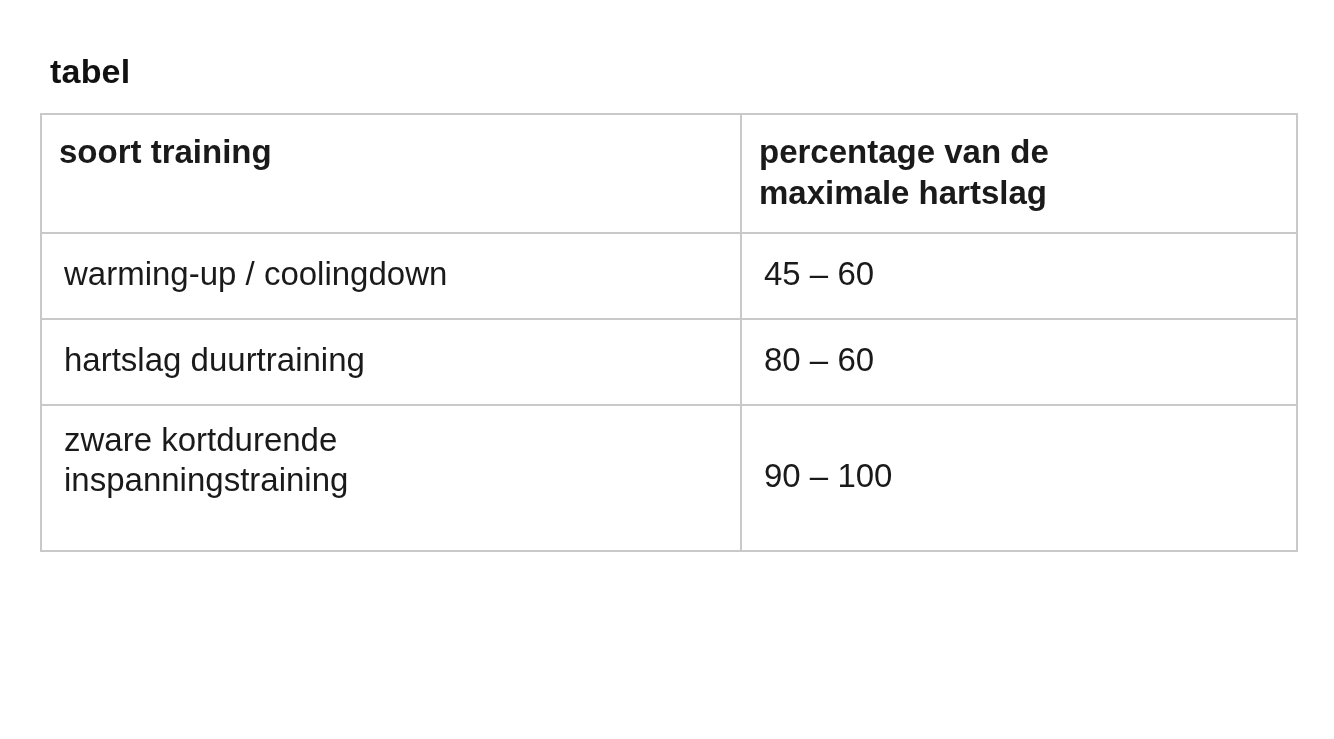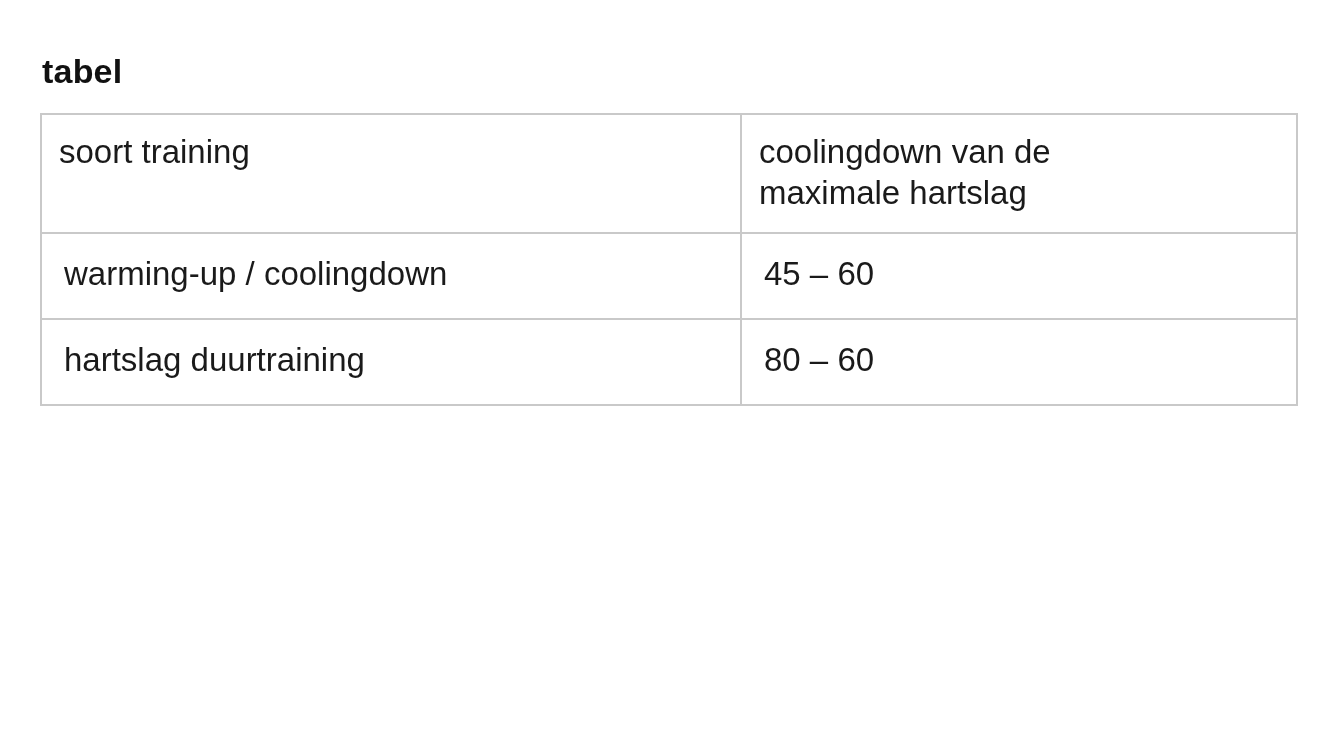--- a/index.html
+++ b/index.html
@@ -18,41 +18,41 @@
     position: relative;
     width: 1334px;
     height: 739px;
     box-sizing: border-box;
     padding: 40px 40px 0 40px;
   }
   .caption {
     font-size: 34px;
     font-weight: bold;
     letter-spacing: 0.2px;
-    margin: 12px 0 22px 2px;
+    margin: 12px 0 22px 10px;
     color: #111111;
   }
   table.data-table {
     border-collapse: collapse;
     width: 1256px;
     table-layout: fixed;
   }
   table.data-table td {
     border: 2px solid #c9c9c9;
     vertical-align: middle;
     font-size: 33px;
     line-height: 1.22;
     color: #1a1a1a;
     padding: 10px 14px 12px 22px;
   }
   table.data-table col.col-1 { width: 700px; }
   table.data-table col.col-2 { width: 556px; }
 
   tr.header-row td {
-    font-weight: normal;
+    font-weight: bold;
     padding-top: 16px;
     padding-bottom: 18px;
     vertical-align: top;
     line-height: 1.25;
     padding-left: 17px;
   }
   tr.header-row td.cell-type {
     padding-right: 10px;
   }
   tr.body-row td {
@@ -84,21 +84,21 @@
     <colgroup>
       <col class="col-1">
       <col class="col-2">
     </colgroup>
     <tbody>
       <tr class="header-row">
         <td class="cell-type">
           <span class="cell-text">soort training</span>
         </td>
         <td class="cell-pct">
-          <span class="cell-text">coolingdown van de</span>
+          <span class="cell-text">percentage van de</span>
           <span class="line2">maximale hartslag</span>
         </td>
       </tr>
 
       <tr class="body-row">
         <td class="cell-type">
           <span class="cell-text">warming-up / coolingdown</span>
         </td>
         <td class="cell-pct">
           <span class="cell-text">45 – 60</span>
@@ -109,16 +109,25 @@
 
       <tr class="body-row">
         <td class="cell-type">
           <span class="cell-text">hartslag duurtraining</span>
         </td>
         <td class="cell-pct">
           <span class="cell-text">80 – 60</span>
         </td>
       </tr>
 
+      <tr class="tall-row">
+        <td class="cell-type">
+          <span class="cell-text">zware kortdurende</span>
+          <span class="line2">inspanningstraining</span>
+        </td>
+        <td class="cell-pct">
+          <span class="cell-text">90 – 100</span>
+        </td>
+      </tr>
     </tbody>
   </table>
 
 </div>
 
 </body></html>

